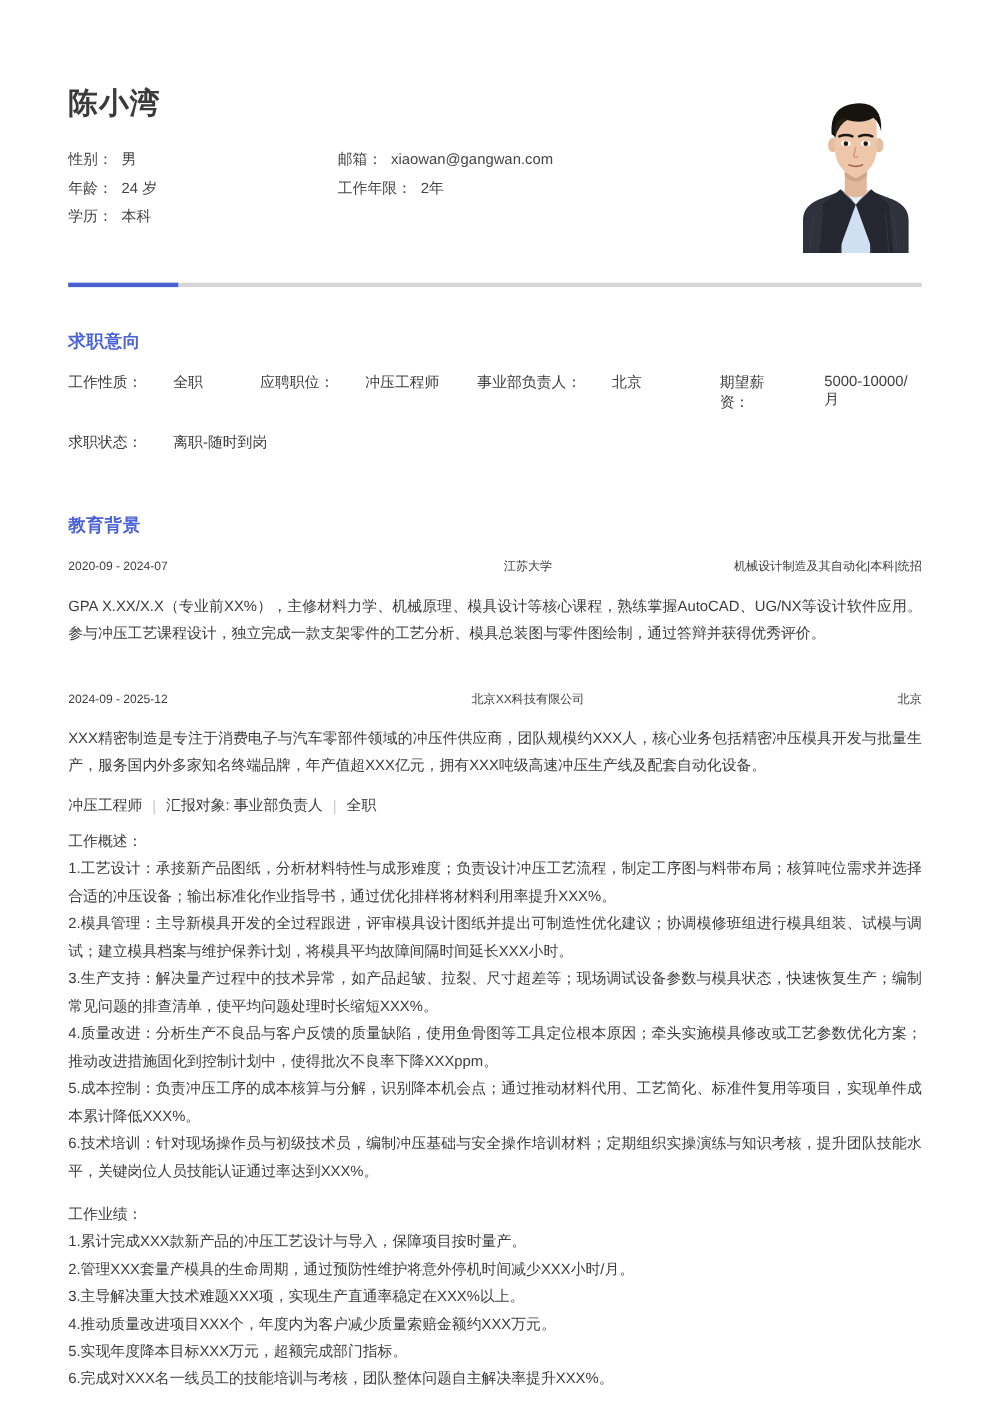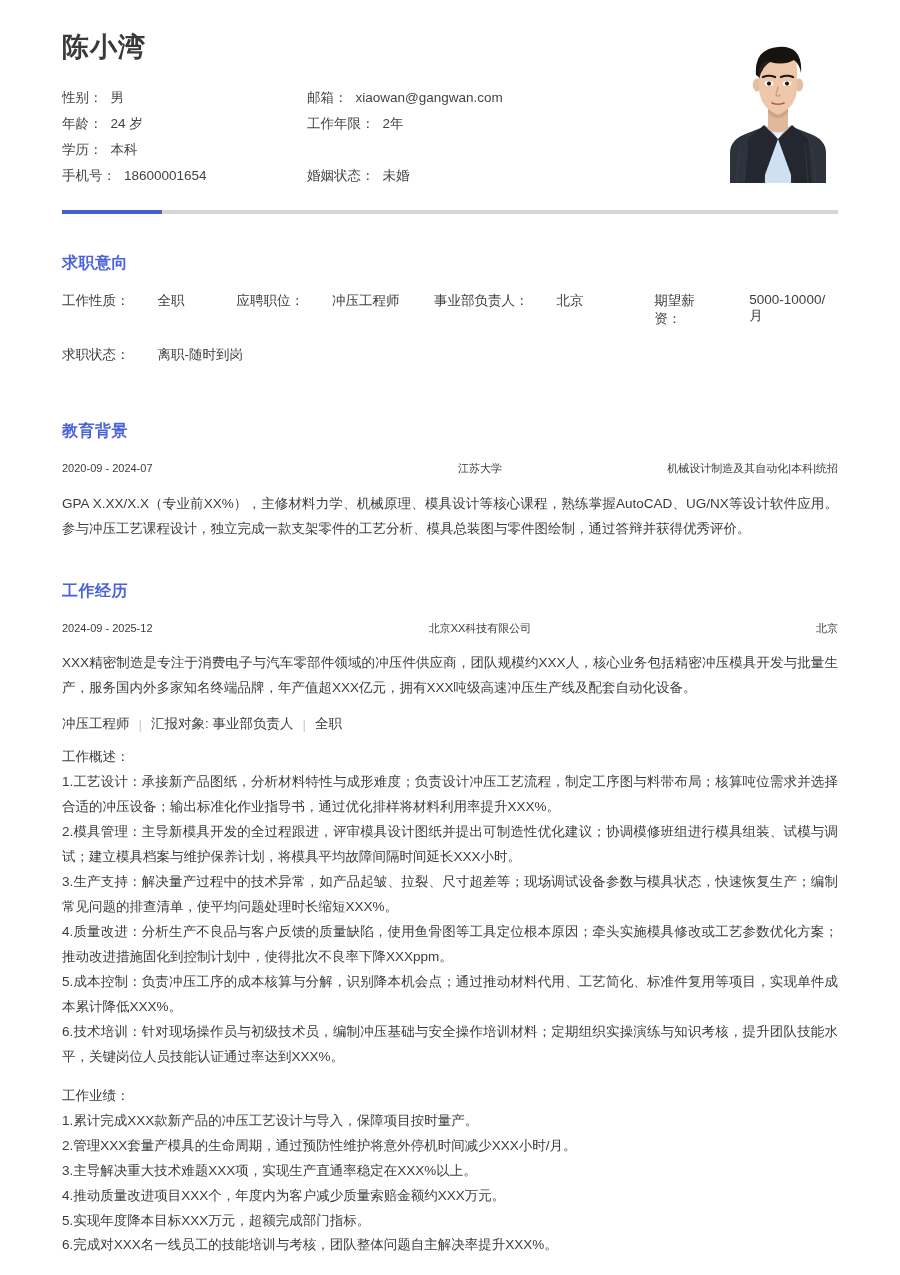--- a/index.html
+++ b/index.html
@@ -10,21 +10,21 @@
   body {
     width: 900px; height: 1275px;
     font-family: "Liberation Sans", "DejaVu Sans", sans-serif;
     color: #3c3c3c;
     overflow: hidden;
     position: relative;
   }
   .page { width: 900px; height: 1275px; position: relative; padding: 0 62px; }
 
   
-  .header { position: relative; padding-top: 33px; height: 188px; }
+  .header { position: relative; padding-top: 33px; height: 188px; margin-top: 47px; }
   .name {
     font-size: 27px; font-weight: bold; color: #3a3a3a;
     letter-spacing: 1px; margin: 0 0 18px 0; line-height: 1.1;
   }
   .info-grid { display: block; }
   .info-row { display: flex; height: 26px; align-items: flex-end; }
   .info-cell { display: flex; align-items: baseline; font-size: 13.5px; color: #444; }
   .info-cell.c1 { width: 245px; }
   .info-cell.c2 { width: 300px; }
   .info-label { color: #444; }
@@ -103,30 +103,20 @@
           <span class="info-label">工作年限：</span>
           <span class="info-value">2年</span>
         </div>
       </div>
       <div class="info-row">
         <div class="info-cell c1">
           <span class="info-label">学历：</span>
           <span class="info-value">本科</span>
         </div>
       </div>
-      <div class="info-row">
-        <div class="info-cell c1">
-          <span class="info-label">手机号：</span>
-          <span class="info-value">18600001654</span>
-        </div>
-        <div class="info-cell c2">
-          <span class="info-label">婚姻状态：</span>
-          <span class="info-value">未婚</span>
-        </div>
-      </div>
     </div>
 
     <div class="photo">
       <svg width="120" height="148" viewBox="0 0 120 148" xmlns="http://www.w3.org/2000/svg">
         <rect width="120" height="148" fill="#ffffff"></rect>
 
         <path d="M12 148 L12 118 Q12 104 30 98 L48 91 L60 103 L72 91 L90 98 Q108 104 108 118 L108 148 Z" fill="#2e323c"></path>
 
         <path d="M47 90 L60 104 L73 90 L73 148 L47 148 Z" fill="#cfe0f2"></path>
         <path d="M52 92 L60 105 L68 92 L64 88 L60 95 L56 88 Z" fill="#e8f1fa"></path>
@@ -208,21 +198,20 @@
       <div class="mid">江苏大学</div>
       <div class="right">
         <span class="edu-meta">机械设计制造及其自动化</span><span class="sep">|</span><span class="edu-meta">本科</span><span class="sep">|</span><span class="edu-meta">统招</span>
       </div>
     </div>
 
     <p class="para">GPA X.XX/X.X（专业前XX%），主修材料力学、机械原理、模具设计等核心课程，熟练掌握AutoCAD、UG/NX等设计软件应用。参与冲压工艺课程设计，独立完成一款支架零件的工艺分析、模具总装图与零件图绘制，通过答辩并获得优秀评价。</p>
   </div>
 
   <div class="section">
-    <h2 class="section-title">工作经历</h2>
 
     <div class="row3">
       <div class="left">2024-09 - 2025-12</div>
       <div class="mid">北京XX科技有限公司</div>
       <div class="right">北京</div>
     </div>
 
     <p class="para">XXX精密制造是专注于消费电子与汽车零部件领域的冲压件供应商，团队规模约XXX人，核心业务包括精密冲压模具开发与批量生产，服务国内外多家知名终端品牌，年产值超XXX亿元，拥有XXX吨级高速冲压生产线及配套自动化设备。</p>
 
     <div class="meta-line">

